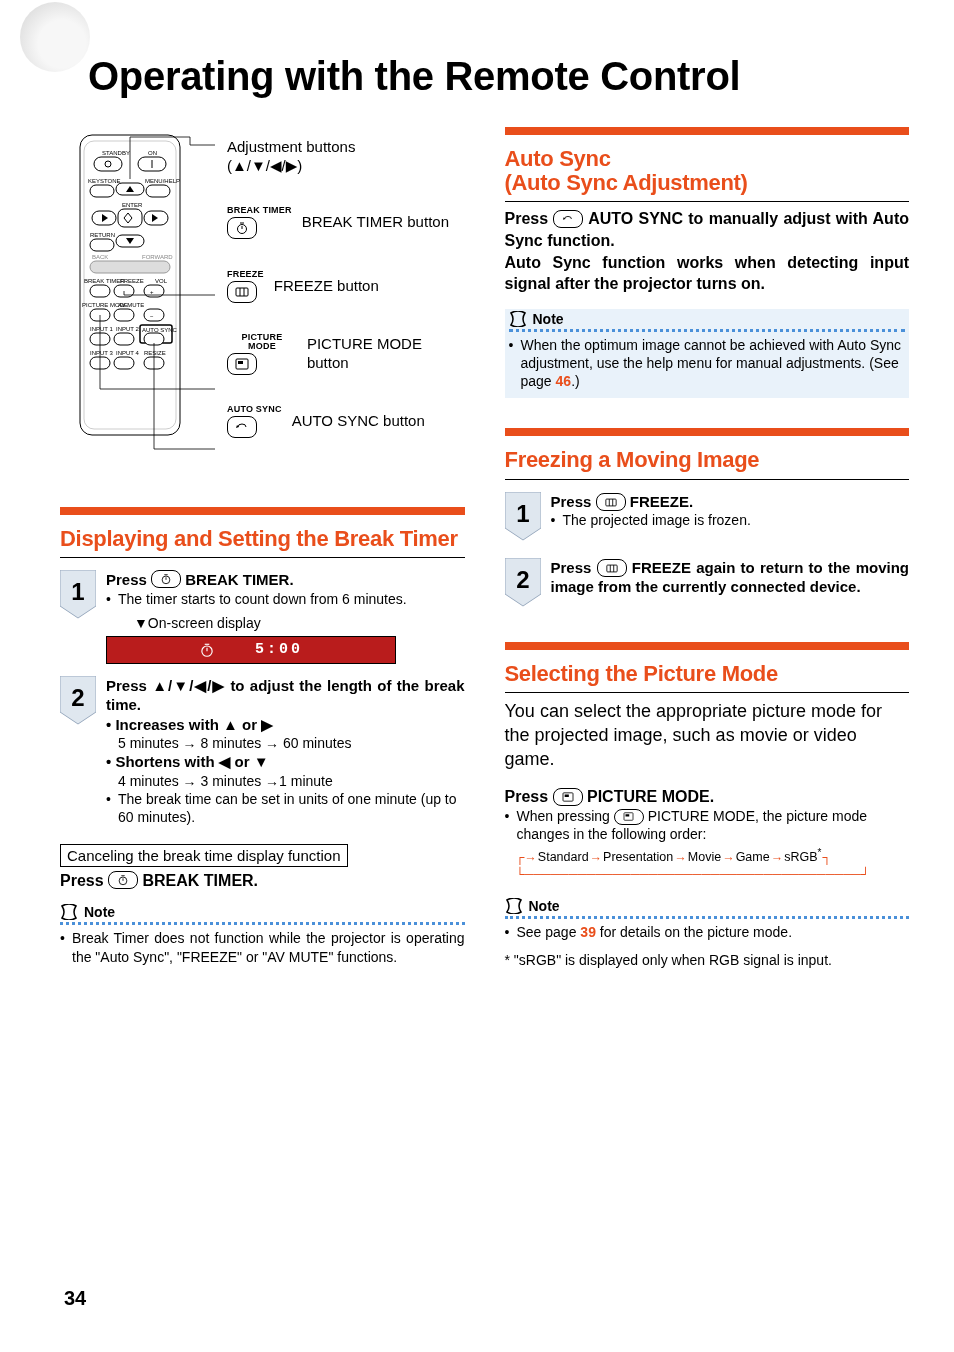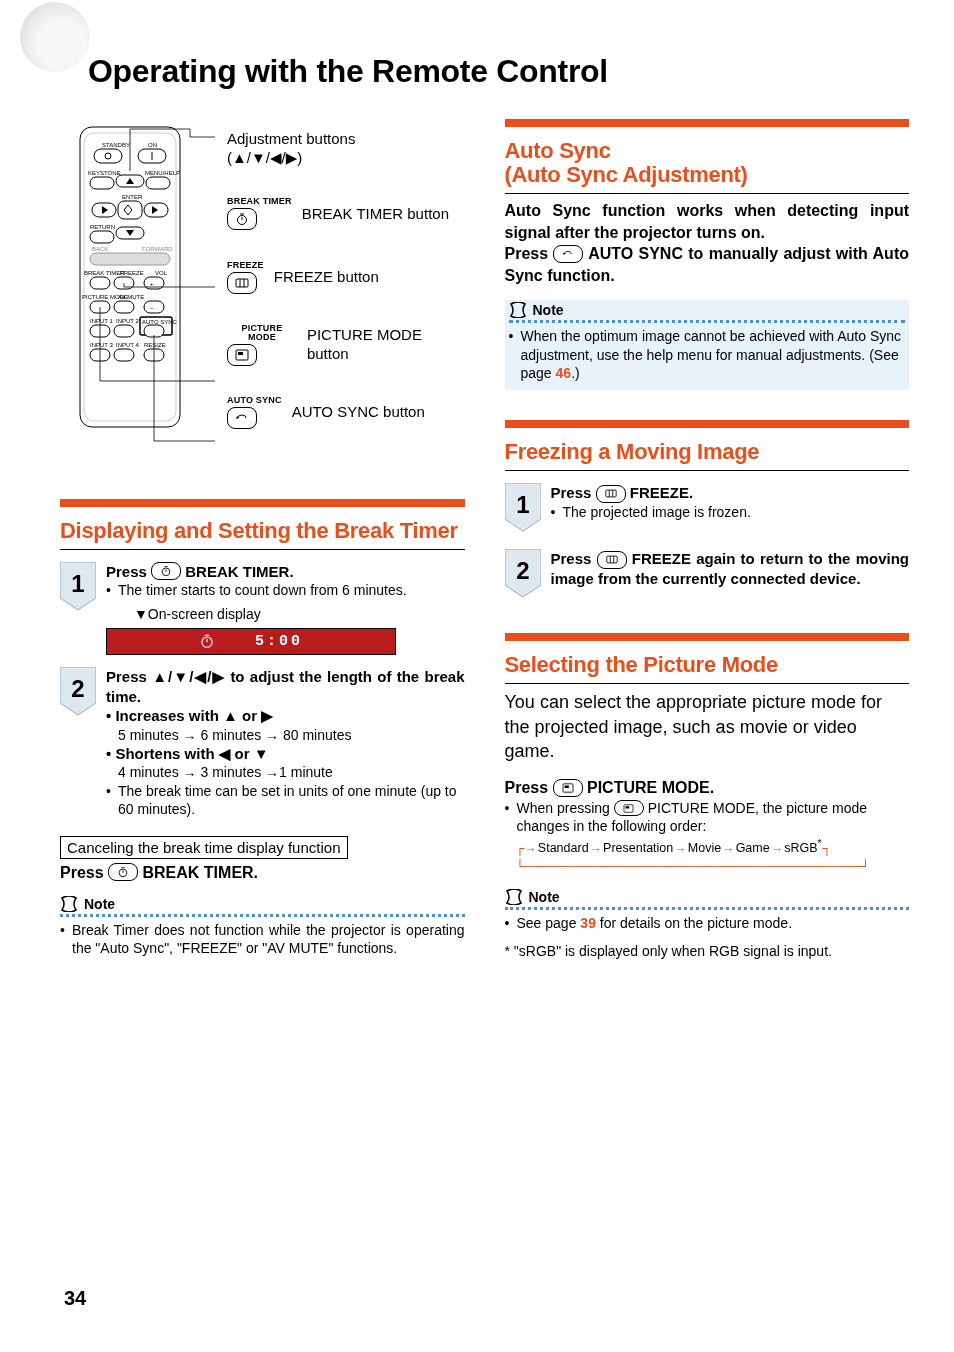--- a/index.html
+++ b/index.html
@@ -21,21 +21,21 @@
 .header-circle {
   position: absolute;
   left: 20px;
   top: 2px;
   width: 70px;
   height: 70px;
   border-radius: 50%;
   background: radial-gradient(ellipse at 60% 60%, #f7f7f7 40%, #d2d2d2 100%);
 }
 h1 {
-  font-size: 32px;
+  font-size: 40px;
   font-weight: bold;
   margin: 10px 0 30px 28px;
   line-height: 1.05;
   letter-spacing: -0.3px;
 }
 .columns {
   display: flex;
   gap: 40px;
 }
 .col-left, .col-right {
@@ -370,21 +370,21 @@
       <div class="step-row">
         <div class="step-num">
           <svg class="step-num-svg" width="36" height="50" viewBox="0 0 36 50">
               <path d="M0 0 h36 v36 l-18 12 l-18 -12 z" fill="#dfe7ef" stroke="#9aaabf"></path>
               <text x="18" y="30" text-anchor="middle" font-size="24" font-weight="bold" font-family="Arial" fill="#000">2</text>
             </svg>
         </div>
         <div class="step-body">
           <div class="bold" style="text-align:justify;">Press ▲/▼/◀/▶ to adjust the length of the break time.</div>
           <div class="bold">• <span>Increases with ▲ or ▶</span></div>
-          <div class="small" style="padding-left:12px;">5 minutes → 6 minutes → 80 minutes</div>
+          <div class="small" style="padding-left:12px;">5 minutes → 8 minutes → 60 minutes</div>
           <div class="bold">• <span>Shortens with ◀ or ▼</span></div>
           <div class="small" style="padding-left:12px;">4 minutes → 3 minutes →1 minute</div>
           <div class="bullet-row small">
               <span class="bullet-dot">•</span>
               <span>The break time can be set in units of one minute (up to 60 minutes).</span>
             </div>
         </div>
       </div>
 
       <div style="margin-top:18px;">
@@ -413,29 +413,29 @@
             <span class="bullet-dot">•</span>
             <span>Break Timer does not function while the projector is operating the "Auto Sync", "FREEZE" or "AV MUTE" functions.</span>
           </div>
       </div>
     </div>
 
     <div class="col-right">
       <div class="orange-bar" style="margin-top:0;"></div>
       <h2 class="section" style="white-space:pre-line;">Auto Sync
 (Auto Sync Adjustment)</h2>
-      <div class="body-text bold" style="text-align:justify;">Auto Sync function works when detecting input signal after the projector turns on.</div>
       <div class="body-text bold" style="text-align:justify;">
         <span>Press </span><span class="key-pill" style="height:18px;">
             <svg width="12" height="10" viewBox="0 0 14 10">
               <path d="M3 5 A4 3 0 1 1 11 5" fill="none" stroke="#000"></path>
               <path d="M2 3 l2 2 l-3 1 z" fill="#000"></path>
             </svg>
           </span><span> AUTO SYNC to manually adjust with Auto Sync function.</span>
       </div>
+      <div class="body-text bold" style="text-align:justify;">Auto Sync function works when detecting input signal after the projector turns on.</div>
 
       <div class="note-block note-blue">
         <div class="note-header">
           <svg class="note-icon" viewBox="0 0 18 16">
               <path d="M2 2 Q9 -2 16 2 Q12 8 16 14 Q9 18 2 14 Q6 8 2 2 Z" fill="none" stroke="#000" stroke-width="1.5"></path>
             </svg>
           <span>Note</span>
         </div>
         <div class="bullet-row small">
             <span class="bullet-dot">•</span>

